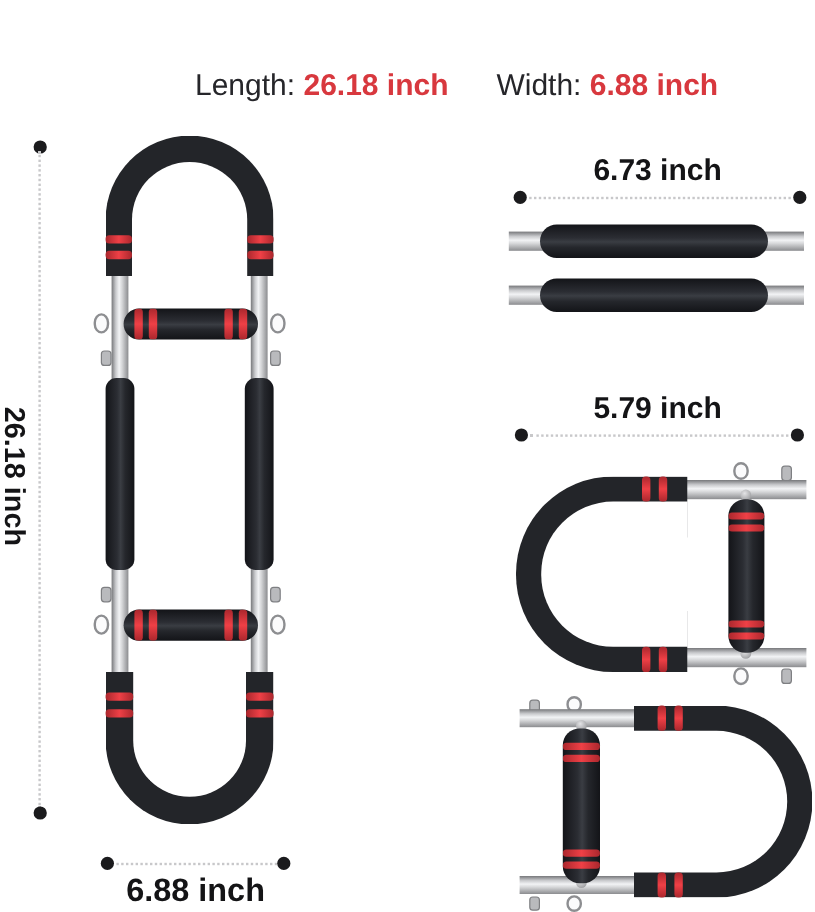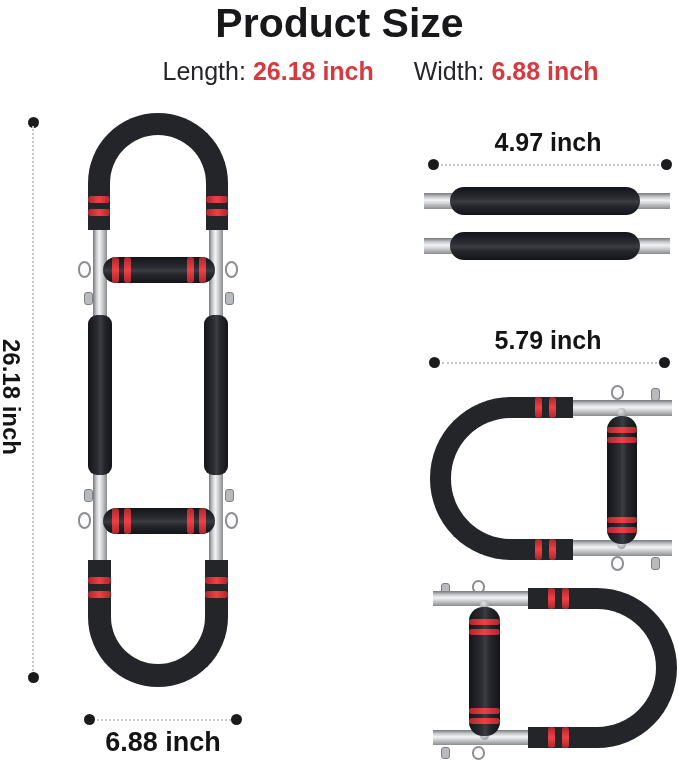--- a/index.html
+++ b/index.html
@@ -30,21 +30,20 @@
   .pin-ring{box-sizing:border-box;border:2px solid #8d8e91;border-radius:50% / 46%;background:#fbfbfc;}
   .pin-small{background:#b9babd;border:1px solid #7e7f82;border-radius:3px;}
   .joint{background:radial-gradient(circle at 40% 35%,#e4e4e6,#8a8b8e);border-radius:50%;}
   .roller{border-radius:14px;overflow:hidden;}
 </style>
 </head>
 <body>
 
 <div class="canvas">
 
-  <div class="abs title">Product Size</div>
   <div class="abs subtitle">
     <span>Length:</span>
     <span class="val">26.18 inch</span>
     <span class="gap"></span>
     <span>Width:</span>
     <span class="val">6.88 inch</span>
   </div>
 
   <div>
 
@@ -93,21 +92,21 @@
     <div class="abs stripe-h" style="left:205px;top:577px;width:23px;height:7px;"></div>
     <div class="abs stripe-h" style="left:205px;top:591px;width:23px;height:7px;"></div>
 
     <div class="abs dim-dot" style="left:84px;top:714px;"></div>
     <div class="abs dim-line-h" style="left:97px;top:719px;width:134px;"></div>
     <div class="abs dim-dot" style="left:231px;top:714px;"></div>
     <div class="abs dim-label" style="left:103px;top:727px;width:120px;font-size:27px;">6.88 inch</div>
   </div>
 
   <div>
-    <div class="abs dim-label" style="left:468px;top:128px;width:160px;">4.97 inch</div>
+    <div class="abs dim-label" style="left:468px;top:128px;width:160px;">6.73 inch</div>
     <div class="abs dim-dot" style="left:428px;top:159px;"></div>
     <div class="abs dim-line-h" style="left:441px;top:164px;width:218px;"></div>
     <div class="abs dim-dot" style="left:661px;top:159px;"></div>
 
     <div class="abs chrome-h" style="left:424px;top:193px;width:246px;height:16px;"></div>
     <div class="abs foam-h roller" style="left:450px;top:187px;width:190px;height:28px;"></div>
     <div class="abs chrome-h" style="left:424px;top:238px;width:246px;height:16px;"></div>
     <div class="abs foam-h roller" style="left:450px;top:232px;width:190px;height:28px;"></div>
   </div>
 

